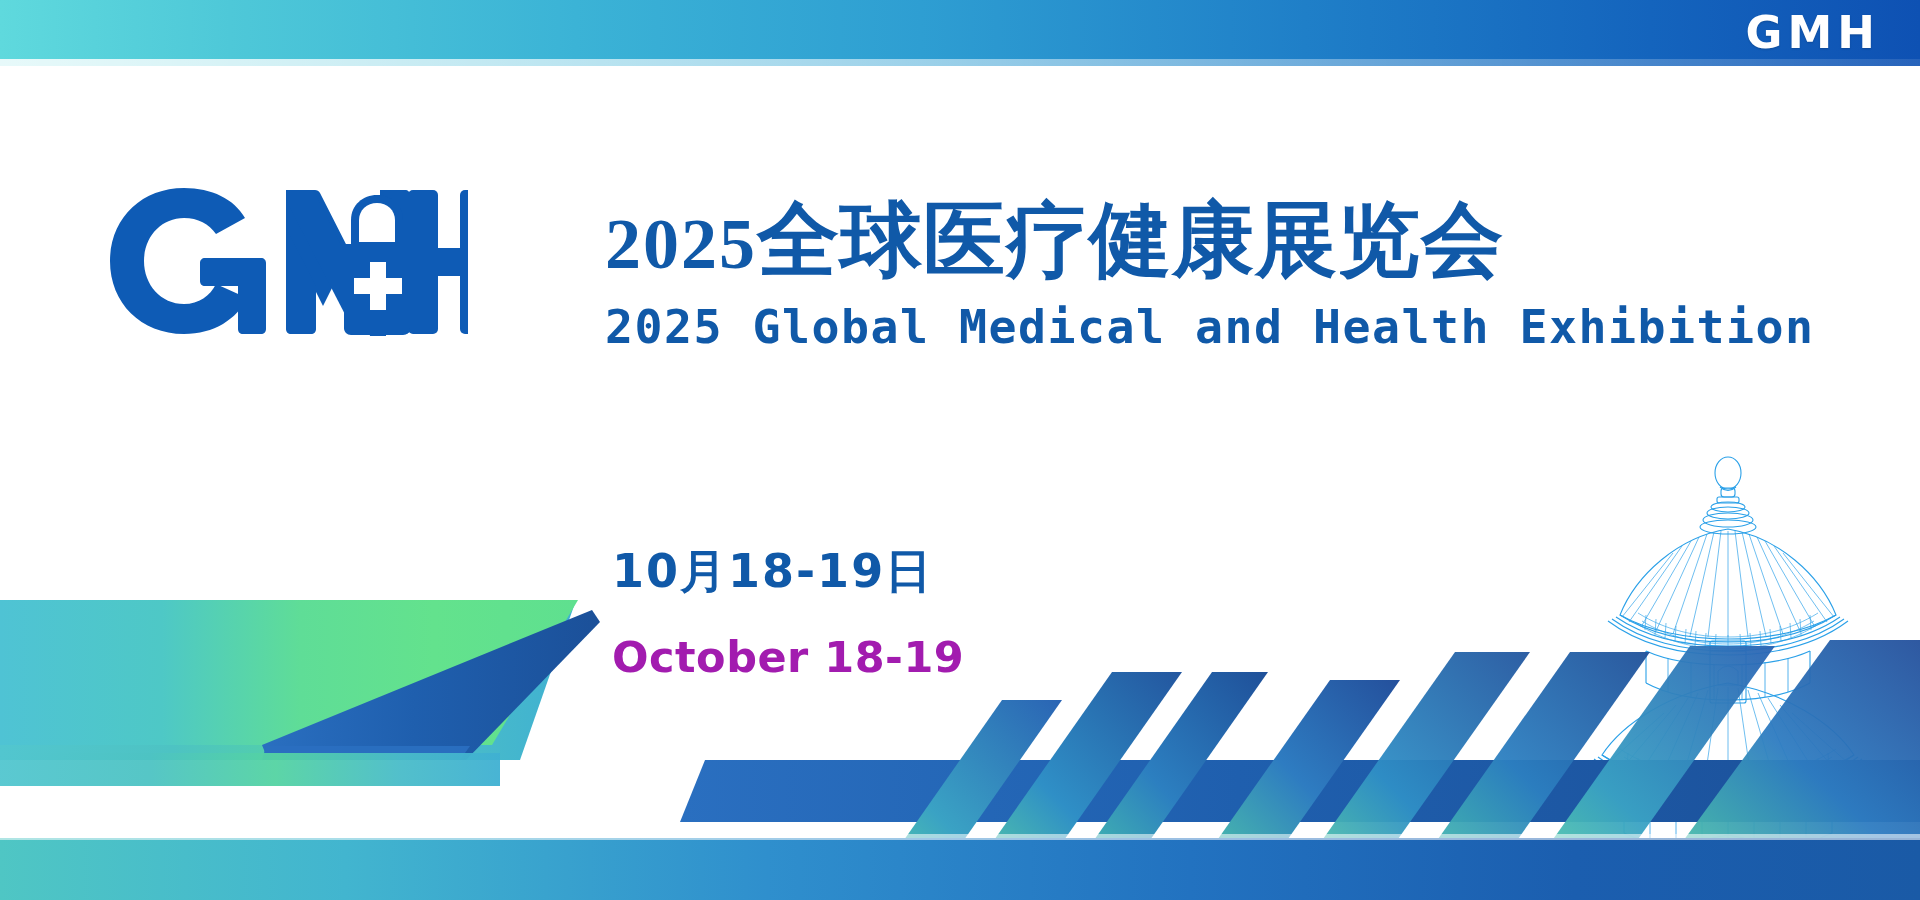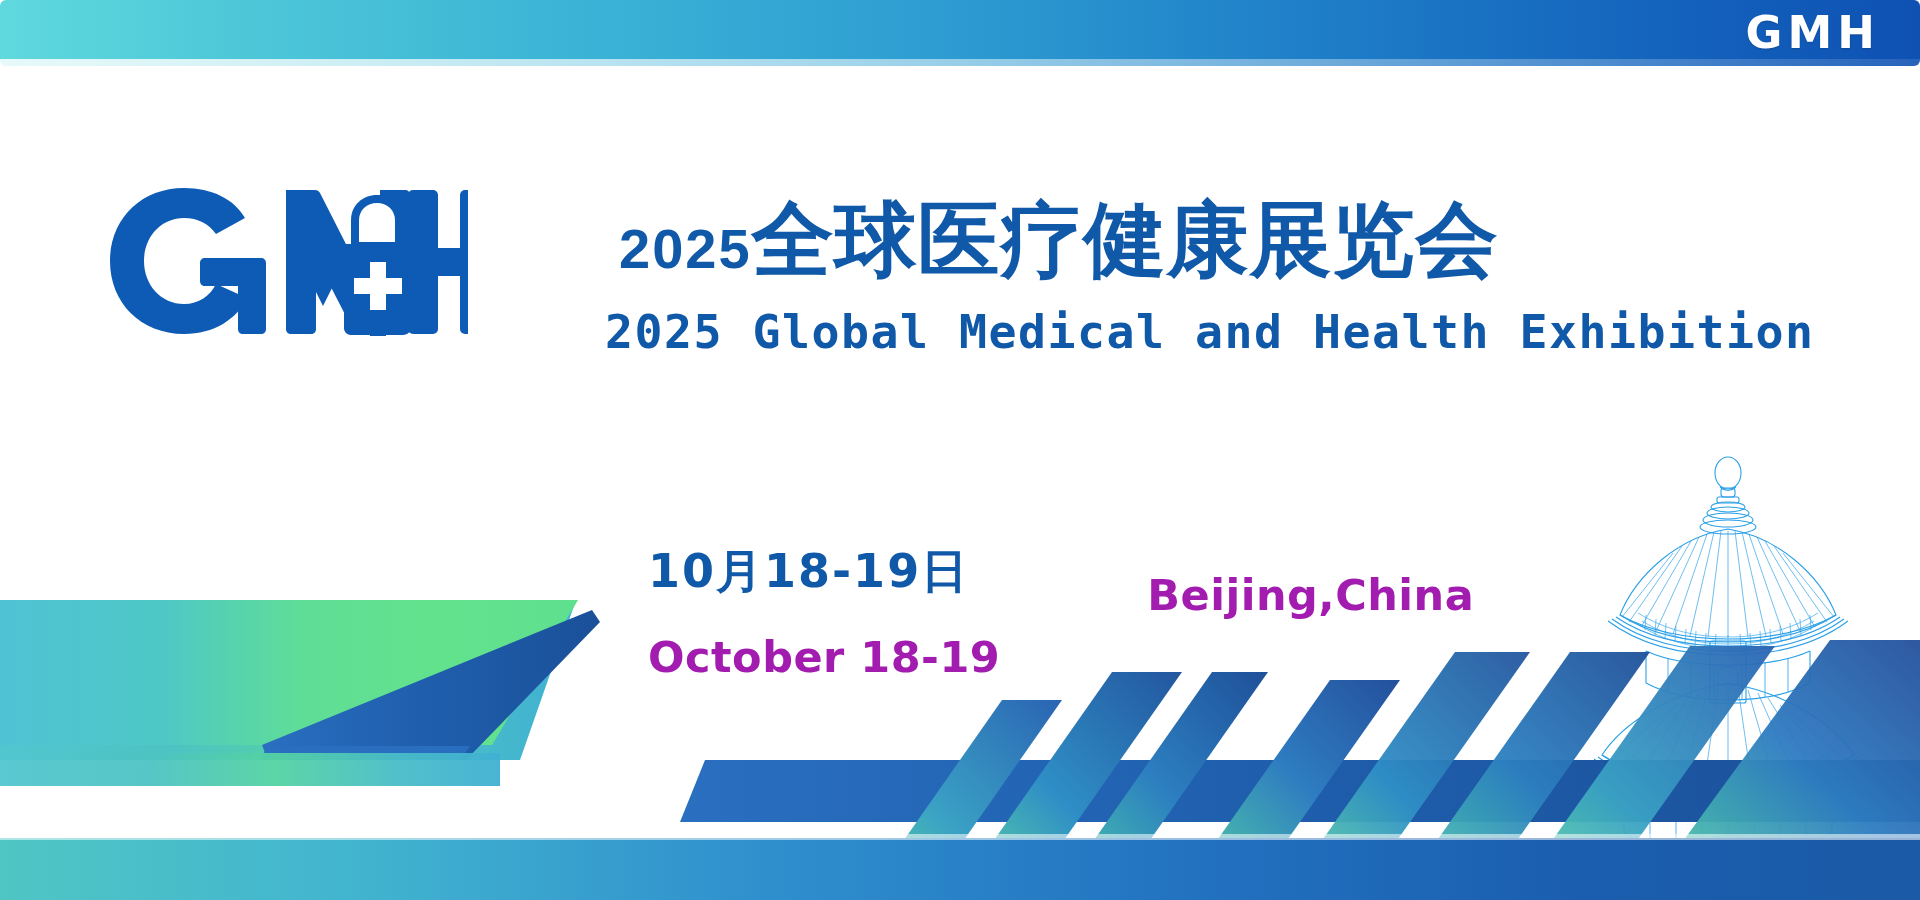--- a/index.html
+++ b/index.html
@@ -26,21 +26,20 @@
     width: 1920px;
     height: 66px;
     background: linear-gradient(90deg,
         #5fd9dd 0%,
         #4ec8d8 12%,
         #3bb3d6 30%,
         #2e9ed2 48%,
         #1f7fc8 68%,
         #1464bd 86%,
         #0e51b3 100%);
-    border-radius: 6px;
   }
   #top-bar-sheen {
     position: absolute;
     left: 0; bottom: 0;
     width: 1920px; height: 7px;
     background: linear-gradient(90deg,
         rgba(255,255,255,.85) 0%,
         rgba(255,255,255,.55) 45%,
         rgba(255,255,255,.30) 75%,
         rgba(255,255,255,.10) 100%);
@@ -78,46 +77,44 @@
   #title-cn {
     color: #1059a8;
     font-family: "DejaVu Sans", sans-serif;
     font-size: 82px;
     font-weight: bold;
     line-height: 100px;
     letter-spacing: 1px;
     white-space: nowrap;
   }
   #title-cn .yr {
-    font-family: Liberation Sans, sans-serif;
-    font-size: 56px;
+    font-family: Liberation Serif, serif;
+    font-size: 72px;
     letter-spacing: 2px;
-    margin-left: 14px;
   }
   #title-en {
     color: #1059a8;
     font-family: "DejaVu Sans Mono", monospace;
     font-size: 47px;
     font-weight: bold;
     line-height: 58px;
     letter-spacing: 1.5px;
     white-space: nowrap;
     transform: scaleX(0.99);
     transform-origin: left center;
     margin-top: 4px;
   }
 
   
   #info-row {
     position: absolute;
     left: 612px;
     top: 540px;
     display: flex;
-    gap: 113px;
-    margin-left: 36px;
+    gap: 56px;
   }
   .info-col { }
   .info-cn {
     color: #1059a8;
     font-family: "DejaVu Sans", sans-serif;
     font-size: 46px;
     font-weight: bold;
     line-height: 62px;
     letter-spacing: 2px;
     white-space: nowrap;
@@ -268,21 +265,20 @@
     </div>
     <div id="title-en">2025 Global Medical and Health Exhibition</div>
   </div>
 
   <div id="info-row">
     <div class="info-col date">
       <div class="info-cn">10月18-19日</div>
       <div class="info-en">October 18-19</div>
     </div>
     <div class="info-col loc">
-      <div class="info-en">Beijing,China</div>
     </div>
   </div>
 
   <div id="temple">
     <svg width="400" height="445" viewBox="0 0 400 445" xmlns="http://www.w3.org/2000/svg">
       <defs>
         <g id="dentil-row">
           <rect x="0" y="0" width="4" height="9"></rect>
         </g>
       </defs>

